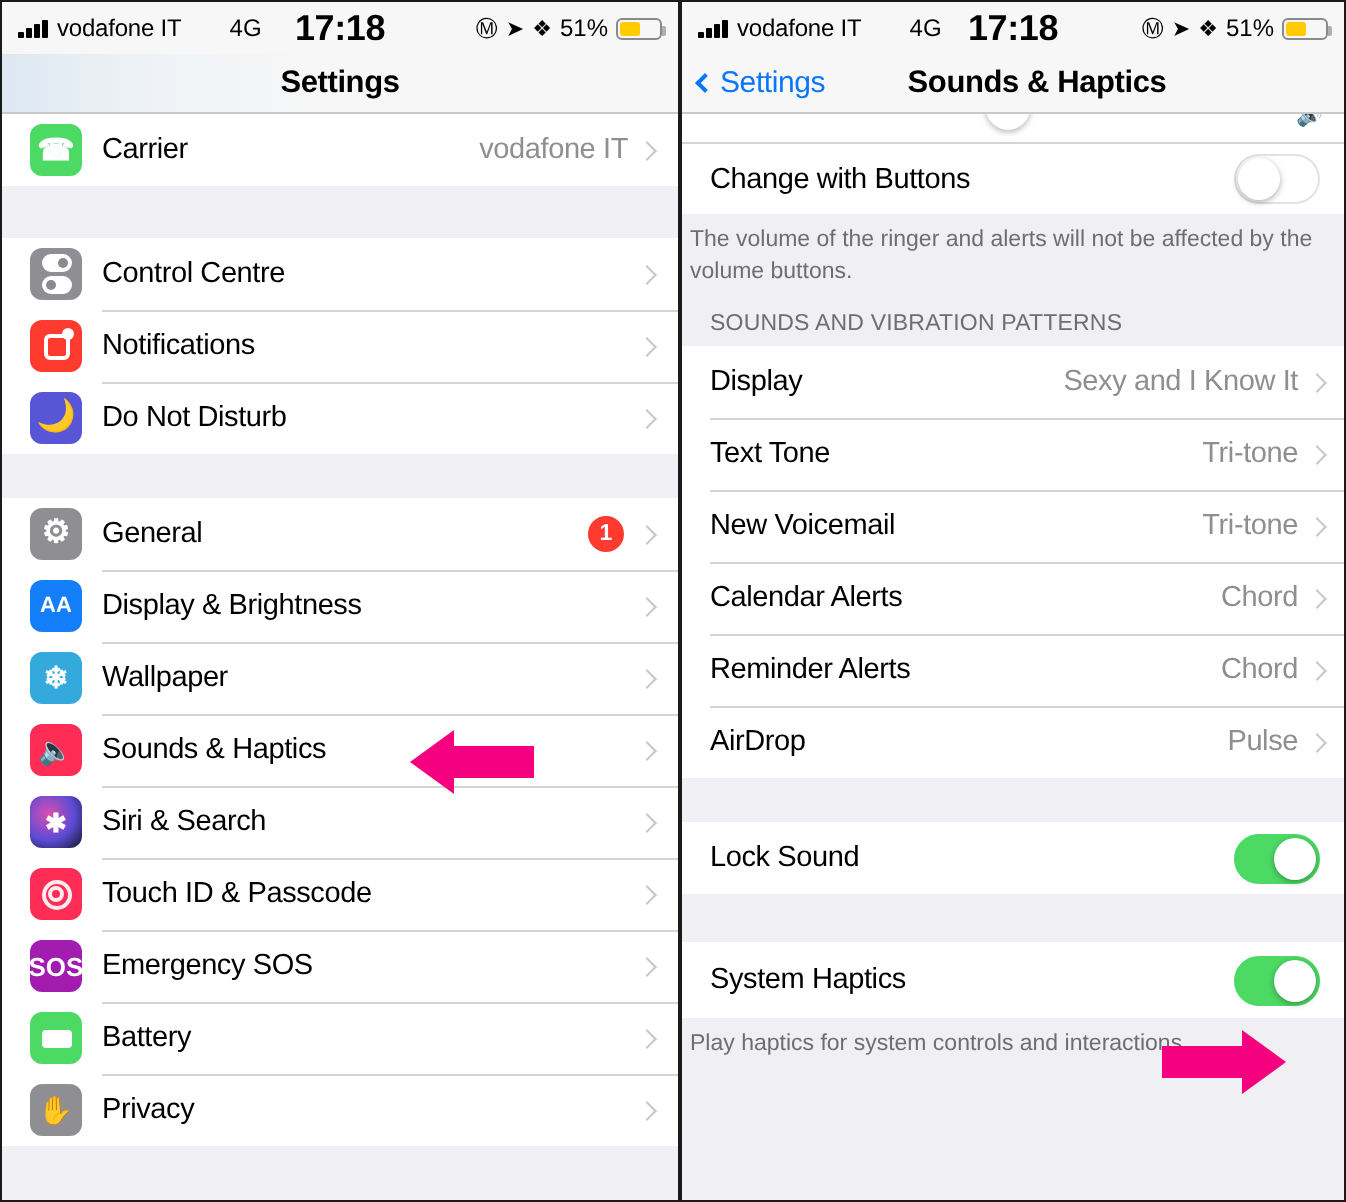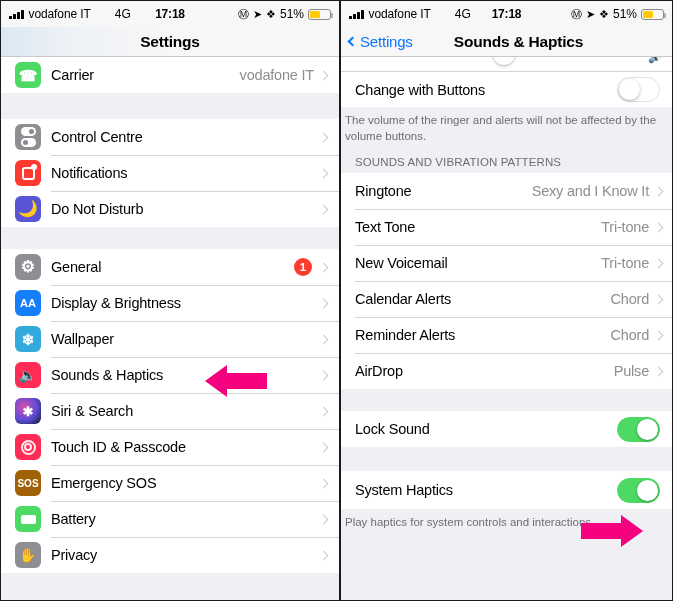--- a/index.html
+++ b/index.html
@@ -44,21 +44,21 @@
   .bars { display: flex; align-items: flex-end; gap: 1.5px; height: 9px; }
   .bars i { width: 2.5px; background: #000; display: block; border-radius: .5px; }
   .bars i:nth-child(1){ height: 3px; }
   .bars i:nth-child(2){ height: 5px; }
   .bars i:nth-child(3){ height: 7px; }
   .bars i:nth-child(4){ height: 9px; }
   .sb-carrier { font-weight: normal; font-size: 12px; letter-spacing: -0.1px; }
   .sb-net { font-weight: normal; font-size: 12px; margin-left: 19px; }
   .sb-time {
     position: absolute; left: 0; right: 0; text-align: center;
-    font-size: 12px; font-weight: bold; letter-spacing: -0.2px;
+    font-size: 18px; font-weight: bold; letter-spacing: -0.2px;
   }
   .sb-right {
     margin-left: auto; display: flex; align-items: center; gap: 4px;
     font-size: 12px; font-weight: normal;
   }
   .ic-at { font-size: 11px; }
   .ic-loc { font-size: 11px; }
   .ic-bt  { font-size: 11px; }
   .batt {
     width: 23px; height: 11px; border: 1px solid #8a8a8a; border-radius: 3px;
@@ -316,21 +316,21 @@
         </div>
         <div class="row">
           <span class="ricon" style="background:#ff2d55">
             <span style="width:15px;height:15px;border-radius:50%;border:2px solid rgba(255,255,255,.9);display:block"></span>
             <span style="position:absolute;width:8px;height:8px;border-radius:50%;border:2px solid rgba(255,255,255,.9)"></span>
           </span>
           <span class="rlabel">Touch ID &amp; Passcode</span>
           <span class="rchev" style="margin-left:auto"></span>
         </div>
         <div class="row">
-          <span class="ricon" style="background:#a16207;font-size:10px">SOS</span>
+          <span class="ricon" style="background:#a21caf;font-size:13px">SOS</span>
           <span class="rlabel">Emergency SOS</span>
           <span class="rchev" style="margin-left:auto"></span>
         </div>
         <div class="row">
           <span class="ricon" style="background:#4cd964">
             <span style="width:15px;height:9px;background:#fff;border-radius:2px;display:block"></span>
           </span>
           <span class="rlabel">Battery</span>
           <span class="rchev" style="margin-left:auto"></span>
         </div>
@@ -400,21 +400,21 @@
           <span class="switch">
               <span class="knob"></span>
             </span>
         </div>
       </div>
       <div class="footer">The volume of the ringer and alerts will not be affected by the volume buttons.</div>
 
       <div class="grouphdr">SOUNDS AND VIBRATION PATTERNS</div>
       <div class="group">
         <div class="row noicon">
-          <span class="rlabel">Ringtone</span>
+          <span class="rlabel">Display</span>
           <span class="rvalue">Sexy and I Know It</span>
           <span class="rchev"></span>
         </div>
         <div class="row noicon">
           <span class="rlabel">Text Tone</span>
           <span class="rvalue">Tri-tone</span>
           <span class="rchev"></span>
         </div>
         <div class="row noicon">
           <span class="rlabel">New Voicemail</span>

